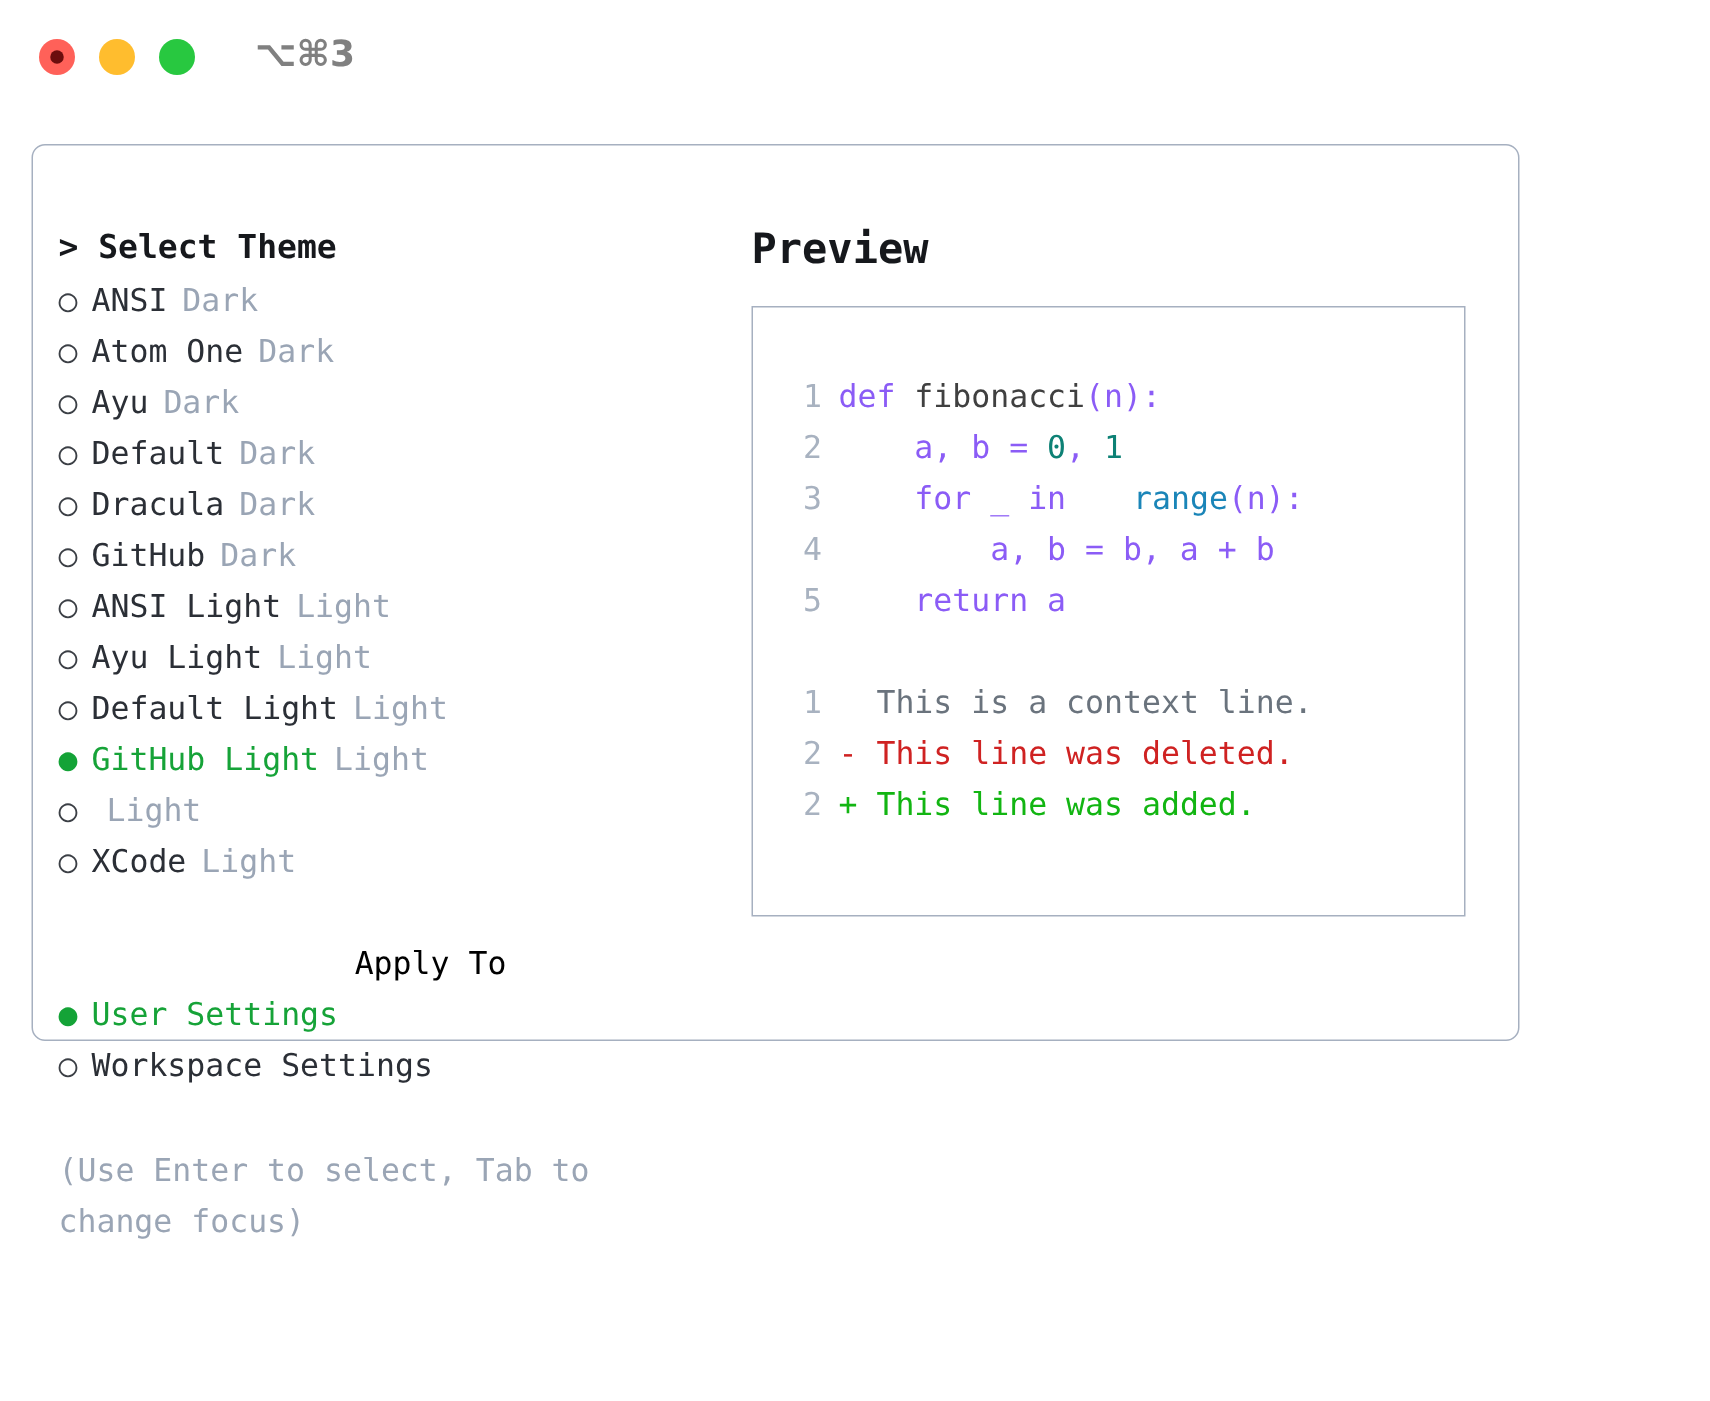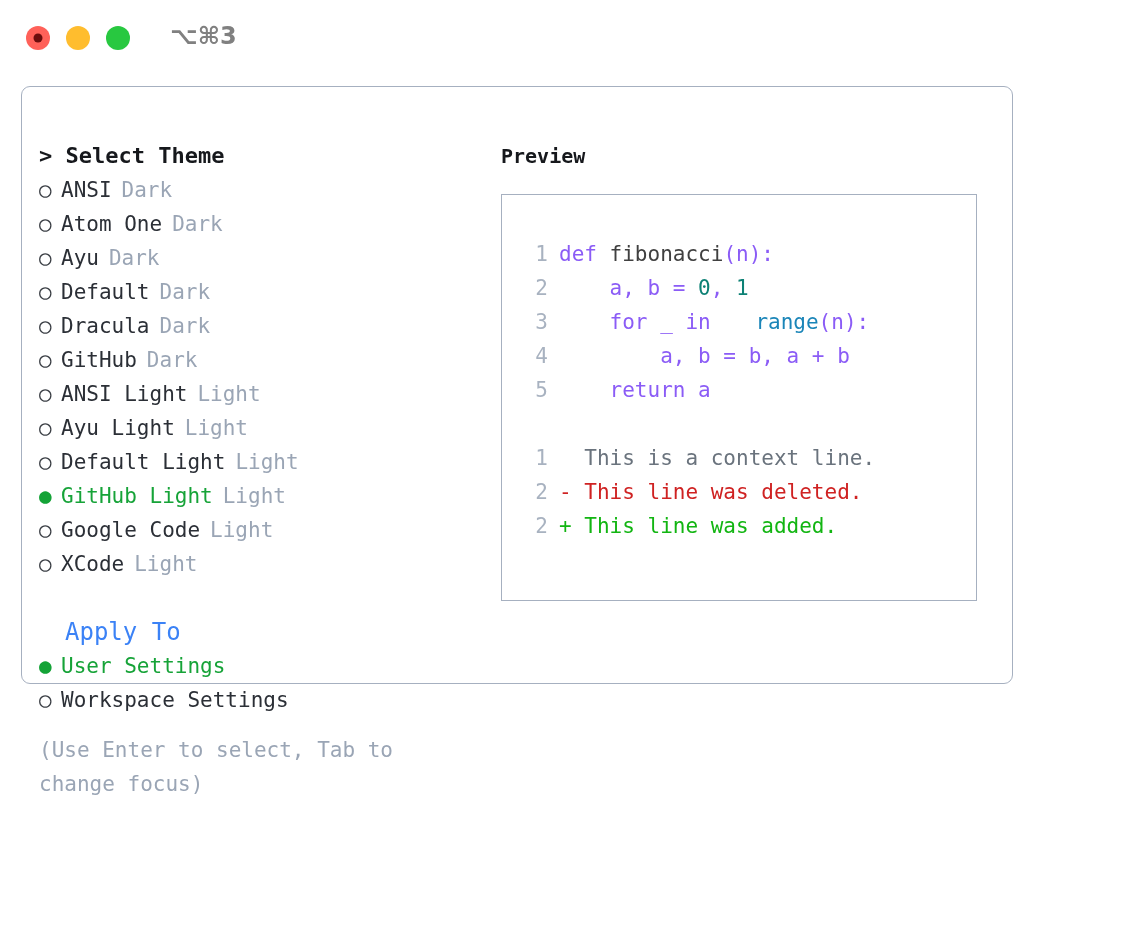--- a/index.html
+++ b/index.html
@@ -61,21 +61,21 @@
     font-size: 24px;
     font-weight: bold;
     color: #808080;
     letter-spacing: 0px;
     font-family: "DejaVu Sans", "Liberation Sans", sans-serif;
   }
   
   .panel {
     position: absolute;
     left: 21px;
-    top: 86px;
+    top: 96px;
     width: 992px;
     height: 598px;
     border: 1.6px solid #a6b0c0;
     border-radius: 9px;
     box-sizing: border-box;
     background: #ffffff;
   }
   .panel-inner {
     position: relative;
     width: 100%;
@@ -114,53 +114,54 @@
     text-align: left;
   }
   .bullet.sel { color: #14a337; }
   .theme-name { color: #2b2f36; }
   .theme-name.sel { color: #16a338; }
   .theme-kind {
     color: #9aa5b5;
     margin-left: 10px;
   }
   .apply-head {
-    font-size: 24px;
-    line-height: 34px;
-    color: #3b82f6;
+    font-size: 21px;
+    line-height: 34px;
+    color: #000000;
     margin-left: 26px;
     white-space: pre;
+    text-align: center;
   }
   .spacer-row { height: 34px; }
   .apply-row {
     display: flex;
     align-items: baseline;
     line-height: 34px;
     height: 34px;
     font-size: 21px;
     white-space: pre;
   }
   .apply-label { color: #2b2f36; }
   .apply-label.sel { color: #16a338; }
   .hint {
-    margin-top: 16px;
+    margin-top: 36px;
     font-size: 21px;
     line-height: 34px;
     color: #9aa5b5;
     width: 410px;
   }
   
   .right-col {
     position: absolute;
     left: 479px;
     top: 52px;
     width: 490px;
   }
   .preview-head {
-    font-size: 20px;
+    font-size: 28px;
     font-weight: bold;
     color: #16181c;
     line-height: 34px;
     white-space: pre;
   }
   .preview-box {
     margin-top: 21px;
     width: 476px;
     height: 407px;
     border: 1.8px solid #a6b0c0;
@@ -225,21 +226,21 @@
             <div class="theme-row"><span class="bullet">○</span><span class="theme-name">ANSI</span><span class="theme-kind">Dark</span></div>
             <div class="theme-row"><span class="bullet">○</span><span class="theme-name">Atom One</span><span class="theme-kind">Dark</span></div>
             <div class="theme-row"><span class="bullet">○</span><span class="theme-name">Ayu</span><span class="theme-kind">Dark</span></div>
             <div class="theme-row"><span class="bullet">○</span><span class="theme-name">Default</span><span class="theme-kind">Dark</span></div>
             <div class="theme-row"><span class="bullet">○</span><span class="theme-name">Dracula</span><span class="theme-kind">Dark</span></div>
             <div class="theme-row"><span class="bullet">○</span><span class="theme-name">GitHub</span><span class="theme-kind">Dark</span></div>
             <div class="theme-row"><span class="bullet">○</span><span class="theme-name">ANSI Light</span><span class="theme-kind">Light</span></div>
             <div class="theme-row"><span class="bullet">○</span><span class="theme-name">Ayu Light</span><span class="theme-kind">Light</span></div>
             <div class="theme-row"><span class="bullet">○</span><span class="theme-name">Default Light</span><span class="theme-kind">Light</span></div>
             <div class="theme-row"><span class="bullet sel">●</span><span class="theme-name sel">GitHub Light</span><span class="theme-kind">Light</span></div>
-            <div class="theme-row"><span class="bullet">○</span><span class="theme-name">Google Code</span><span class="theme-kind">Light</span></div>
+            <div class="theme-row"><span class="bullet">○</span><span class="theme-kind">Light</span></div>
             <div class="theme-row"><span class="bullet">○</span><span class="theme-name">XCode</span><span class="theme-kind">Light</span></div>
           </div>
 
         <div class="spacer-row"></div>
 
         <div class="apply-head">Apply To</div>
         <div id="apply-list">
             <div class="apply-row"><span class="bullet sel">●</span><span class="apply-label sel">User Settings</span></div>
             <div class="apply-row"><span class="bullet">○</span><span class="apply-label">Workspace Settings</span></div>
           </div>

